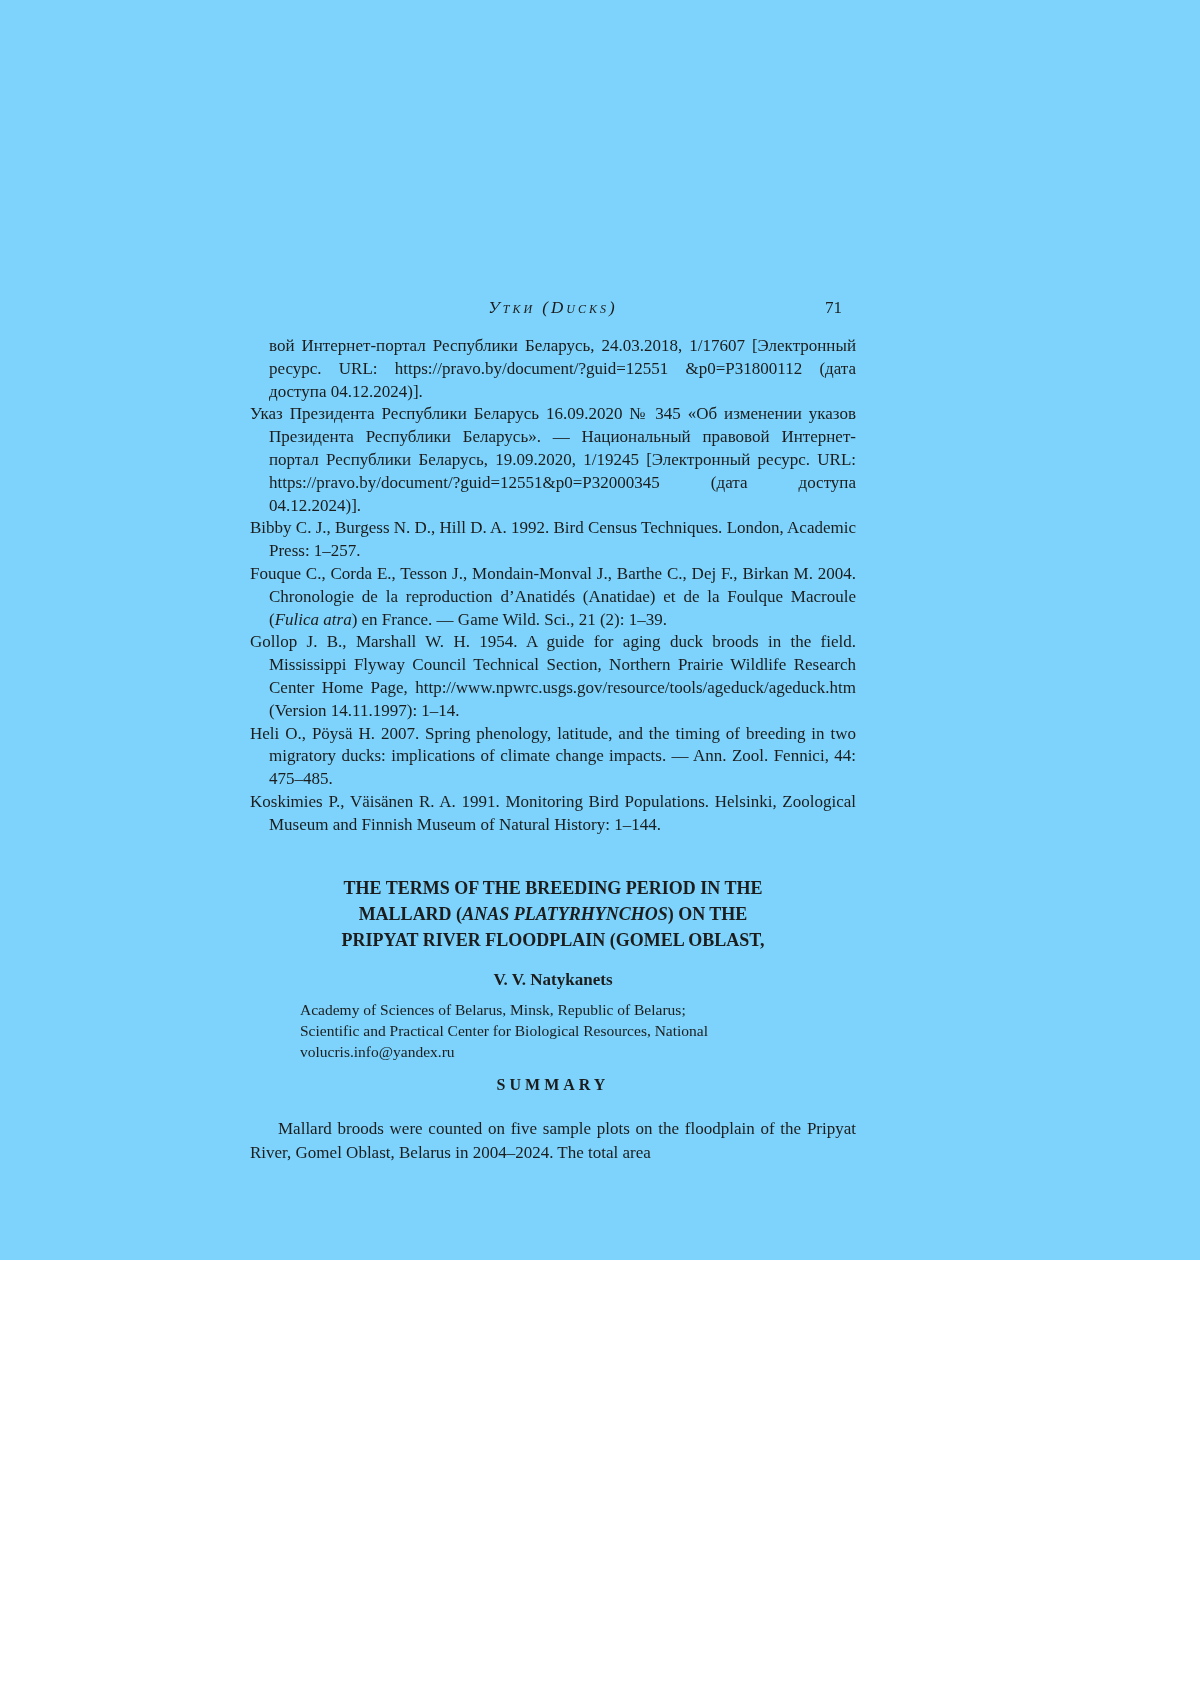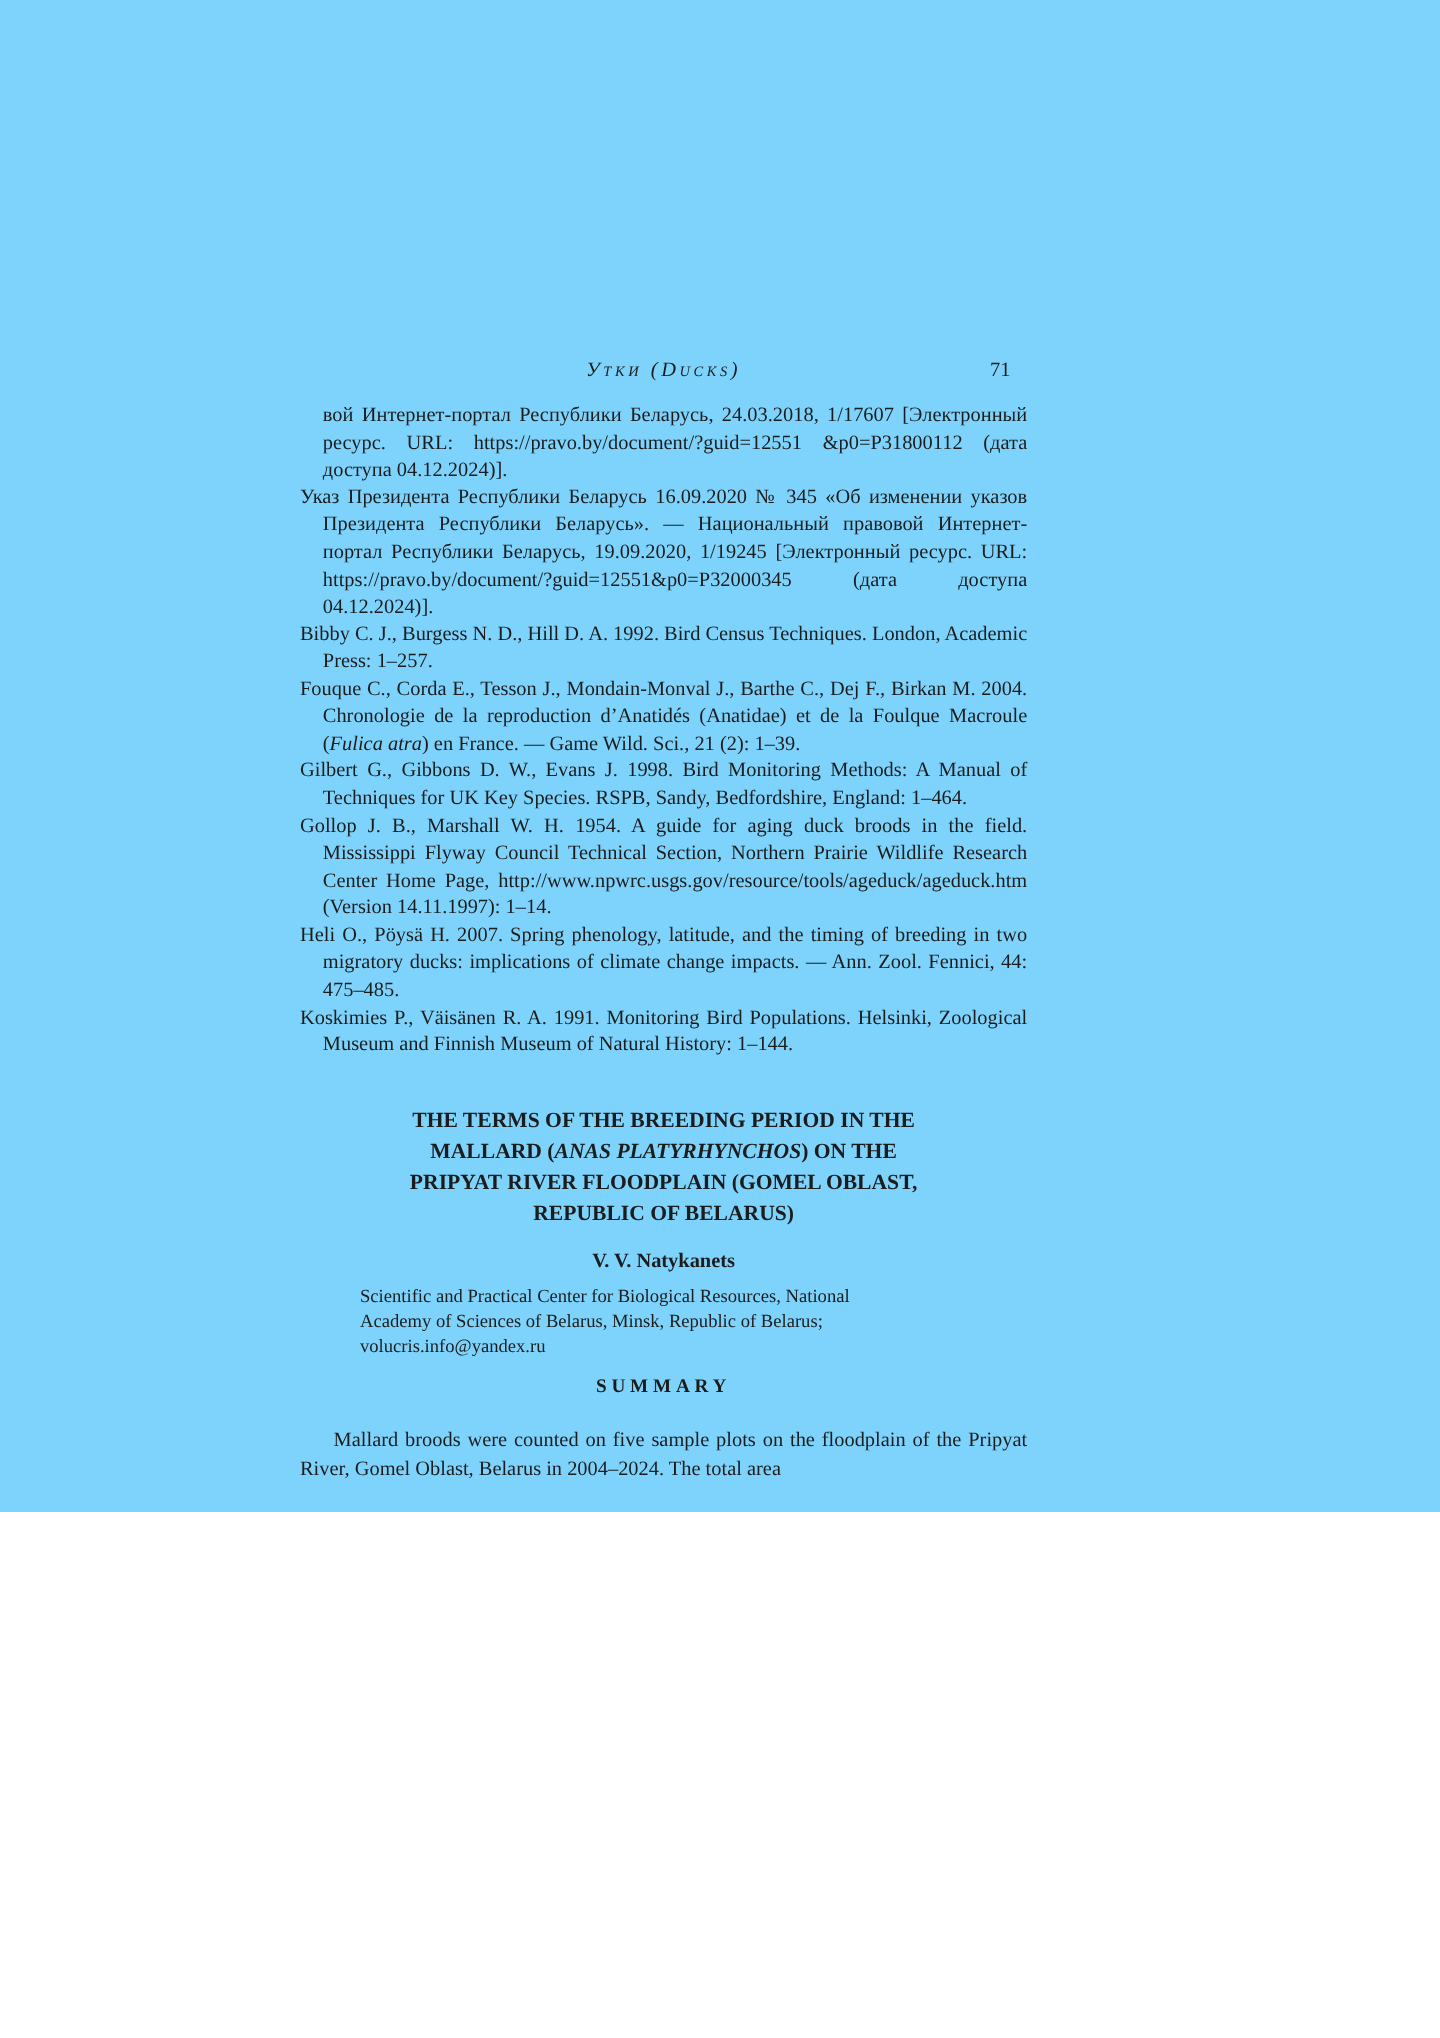--- a/index.html
+++ b/index.html
@@ -98,38 +98,36 @@
     <div class="page-header">
       <span class="running-title">Утки (Ducks)</span>
       <span class="page-number">71</span>
     </div>
 
     <div class="references">
       <p class="ref cont">вой Интернет-портал Республики Беларусь, 24.03.2018, 1/17607 [Электронный ресурс. URL: https://pravo.by/document/?guid=12551 &amp;p0=P31800112 (дата доступа 04.12.2024)].</p>
       <p class="ref">Указ Президента Республики Беларусь 16.09.2020 № 345 «Об изменении указов Президента Республики Беларусь». — Национальный правовой Интернет-портал Республики Беларусь, 19.09.2020, 1/19245 [Электронный ресурс. URL: https://pravo.by/document/?guid=12551&amp;p0=P32000345 (дата доступа 04.12.2024)].</p>
       <p class="ref">Bibby C. J., Burgess N. D., Hill D. A. 1992. Bird Census Techniques. London, Academic Press: 1–257.</p>
       <p class="ref"><span>Fouque C., Corda E., Tesson J., Mondain-Monval J., Barthe C., Dej F., Birkan M. 2004. Chronologie de la reproduction d’Anatidés (Anatidae) et de la Foulque Macroule (</span><i>Fulica atra</i><span>) en France. — Game Wild. Sci., 21 (2): 1–39.</span></p>
-      <p class="ref">Gilbert G., Gibbons D. W., Evans J. 1998. Bird Monitoring Methods: A Manual of Techniques for UK Key Species. RSPB, Sandy, Bedfordshire, England: 1–464.</p>
       <p class="ref">Gollop J. B., Marshall W. H. 1954. A guide for aging duck broods in the field. Mississippi Flyway Council Technical Section, Northern Prairie Wildlife Research Center Home Page, http://www.npwrc.usgs.gov/resource/tools/ageduck/ageduck.htm (Version 14.11.1997): 1–14.</p>
       <p class="ref">Heli O., Pöysä H. 2007. Spring phenology, latitude, and the timing of breeding in two migratory ducks: implications of climate change impacts. — Ann. Zool. Fennici, 44: 475–485.</p>
       <p class="ref">Koskimies P., Väisänen R. A. 1991. Monitoring Bird Populations. Helsinki, Zoological Museum and Finnish Museum of Natural History: 1–144.</p>
     </div>
 
     <div class="article-title">
       <div class="t-line">THE TERMS OF THE BREEDING PERIOD IN THE</div>
       <div class="t-line"><span>MALLARD (</span><span class="sp-italic">ANAS PLATYRHYNCHOS</span><span>) ON THE</span></div>
       <div class="t-line">PRIPYAT RIVER FLOODPLAIN (GOMEL OBLAST,</div>
-      <div class="t-line">REPUBLIC OF BELARUS)</div>
     </div>
 
     <div class="author">V. V. Natykanets</div>
 
     <div class="affiliation">
+      <div>Academy of Sciences of Belarus, Minsk, Republic of Belarus;</div>
       <div>Scientific and Practical Center for Biological Resources, National</div>
-      <div>Academy of Sciences of Belarus, Minsk, Republic of Belarus;</div>
       <div class="email">volucris.info@yandex.ru</div>
     </div>
 
     <div class="summary-heading">SUMMARY</div>
 
     <p class="summary-text">Mallard broods were counted on five sample plots on the floodplain of the Pripyat River, Gomel Oblast, Belarus in 2004–2024. The total area</p>
 
   </div>
 </div>
 

